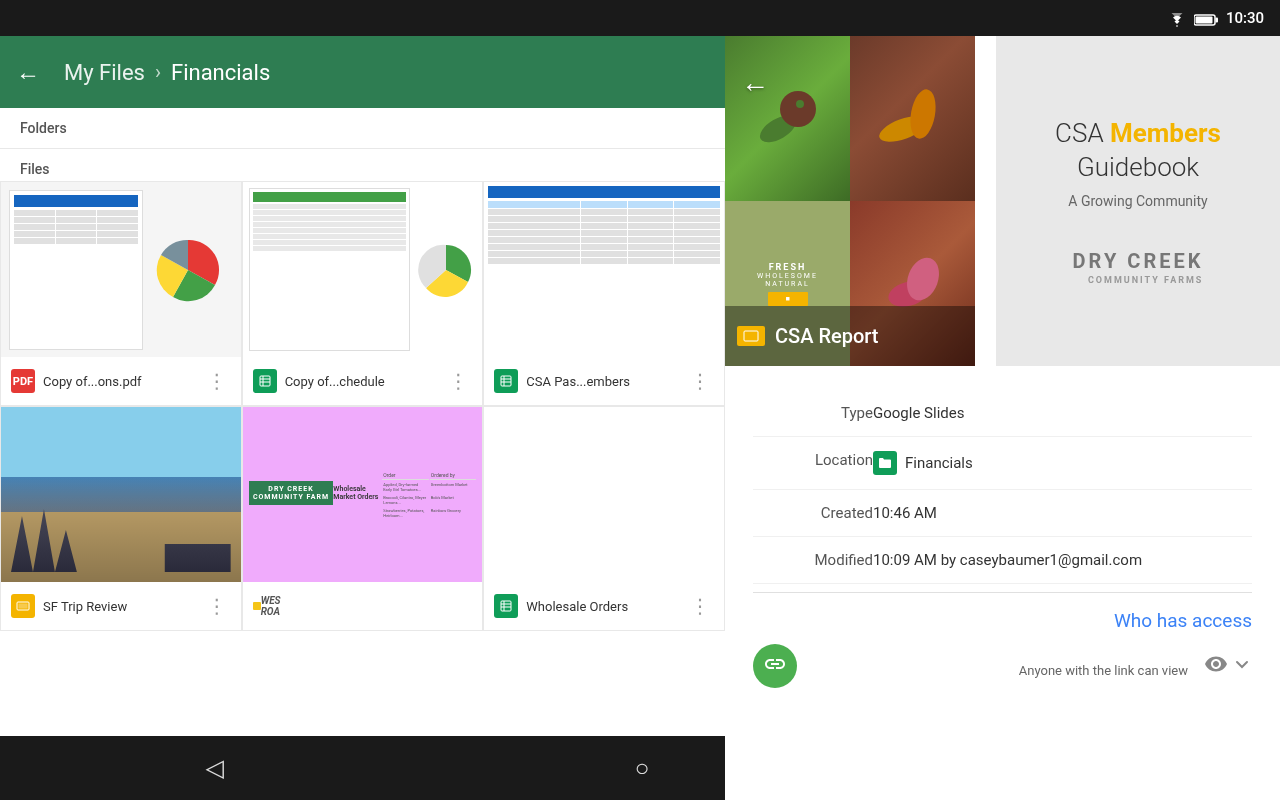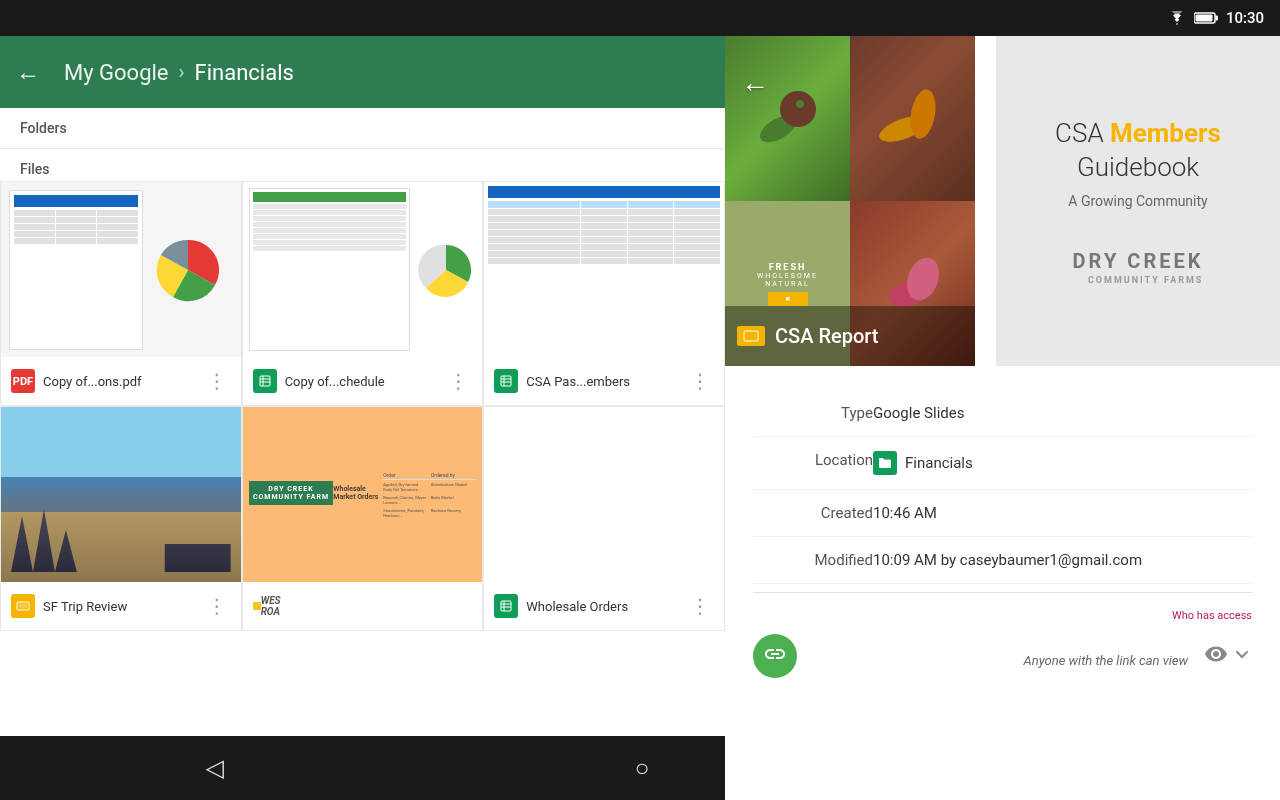--- a/index.html
+++ b/index.html
@@ -4,21 +4,21 @@
   <style>
     * { margin: 0; padding: 0; box-sizing: border-box; }
     body { width: 1280px; height: 800px; overflow: hidden; font-family: 'Roboto', Arial, sans-serif; background: #fff; }
 
     
     .status-bar {
       position: absolute; top: 0; left: 0; width: 1280px; height: 36px;
       background: #1a1a1a; display: flex; align-items: center; justify-content: flex-end;
       padding-right: 16px; z-index: 100;
     }
-    .status-icons { display: flex; align-items: center; gap: 8px; }
+    .status-icons { display: flex; align-items: flex-end; gap: 8px; }
     .status-time { color: #fff; font-size: 15px; font-weight: 500; }
 
     
     .top-bar {
       position: absolute; top: 36px; left: 0; width: 725px; height: 72px;
       background: #2e7d52; display: flex; align-items: center; padding: 0 16px;
       z-index: 10;
     }
     .back-btn { color: #fff; font-size: 24px; margin-right: 24px; cursor: pointer; }
     .breadcrumb { display: flex; align-items: center; gap: 10px; }
@@ -111,31 +111,31 @@
       display: flex; align-items: flex-start; padding: 14px 0;
       border-bottom: 1px solid #f0f0f0;
     }
     .detail-row:last-of-type { border-bottom: none; }
     .detail-label { width: 120px; font-size: 15px; color: #555; font-weight: 400; flex-shrink: 0; }
     .detail-value { font-size: 15px; color: #333; display: flex; align-items: center; gap: 8px; }
     .location-icon { width: 24px; height: 24px; background: #0f9d58; border-radius: 3px; display: flex; align-items: center; justify-content: center; color: #fff; font-size: 12px; flex-shrink: 0; }
 
     .divider { height: 1px; background: #e0e0e0; margin: 8px 0; }
 
-    .who-access-label { font-size: 11px; color: #be185d; font-weight: 400; margin: 16px 0 12px; }
+    .who-access-label { font-size: 19px; color: #3b82f6; font-weight: 400; margin: 16px 0 12px; }
 
     .access-row { display: flex; align-items: center; gap: 16px; }
     .link-icon-circle {
       width: 44px; height: 44px; border-radius: 50%; background: #4caf50;
       display: flex; align-items: center; justify-content: center; flex-shrink: 0;
     }
     .link-icon-inner { font-size: 22px; color: #fff; }
     .access-text { flex: 1; }
     .access-title { font-size: 15px; color: #333; font-weight: 500; }
-    .access-sub { font-size: 13px; color: #666; margin-top: 8px; font-style: italic; }
+    .access-sub { font-size: 13px; color: #666; margin-top: 8px; }
     .access-controls { display: flex; align-items: center; gap: 4px; }
     .eye-icon { font-size: 22px; color: #888; cursor: pointer; }
     .chevron-icon { font-size: 20px; color: #888; cursor: pointer; }
 
     
     .veg-top-left { background: linear-gradient(135deg, #4a7c2f 0%, #6aad3c 50%, #3d6b25 100%); }
     .veg-top-right { background: linear-gradient(135deg, #6b3a2a 0%, #8b4c35 40%, #5a2e1e 100%); }
     .veg-bottom-right { background: linear-gradient(135deg, #8a3a2a 0%, #aa5a3a 50%, #6a2a1a 100%); }
 
     
@@ -171,21 +171,21 @@
       <rect x="21.5" y="4.5" width="2.5" height="5" rx="1" fill="white"></rect>
       <rect x="1.5" y="3.5" width="17" height="7" rx="1" fill="white"></rect>
     </svg>
     <span class="status-time">10:30</span>
   </div>
 </div>
 
 <div class="top-bar">
   <div class="back-btn">←</div>
   <div class="breadcrumb">
-    <span class="breadcrumb-item">My Google</span>
+    <span class="breadcrumb-item">My Files</span>
     <span class="breadcrumb-sep">›</span>
     <span class="breadcrumb-current">Financials</span>
   </div>
 </div>
 
 <div class="main-content">
 
   <div class="section-header">Folders</div>
 
   <div class="files-section-header">Files</div>
@@ -343,21 +343,21 @@
               <rect x="1" y="1" width="12" height="8" rx="1" stroke="white" stroke-width="1" fill="none"></rect>
               <rect x="2.5" y="2.5" width="9" height="5" fill="white" opacity="0.3"></rect>
             </svg>
         </div>
         <span class="file-name">SF Trip Review</span>
         <span class="file-more">⋮</span>
       </div>
     </div>
 
     <div class="file-cell">
-      <div class="file-thumb dry-creek-thumb" style="background:#fdba74;padding:6px;">
+      <div class="file-thumb dry-creek-thumb" style="background:#f0abfc;padding:6px;">
         <div style="background:#2e7d52;padding:4px;text-align:center;margin-bottom:4px;">
           <div style="font-size:7px;color:#fff;font-weight:700;letter-spacing:1px;">DRY CREEK COMMUNITY FARM</div>
         </div>
         <div style="font-size:7px;color:#333;font-weight:600;margin-bottom:4px;">Wholesale Market Orders</div>
         <div style="display:grid;grid-template-columns:1fr 1fr;gap:1px;font-size:5px;color:#555;">
           <div style="border-bottom:1px solid #ddd;padding:1px;">Order</div>
           <div style="border-bottom:1px solid #ddd;padding:1px;">Ordered by</div>
           <div style="padding:1px;font-size:4px;">Applied, Dry-farmed Early Girl Tomatoes...</div>
           <div style="padding:1px;font-size:4px;">Greenbottom Market</div>
           <div style="padding:1px;font-size:4px;">Broccoli, Cilantro, Meyer Lemons...</div>

